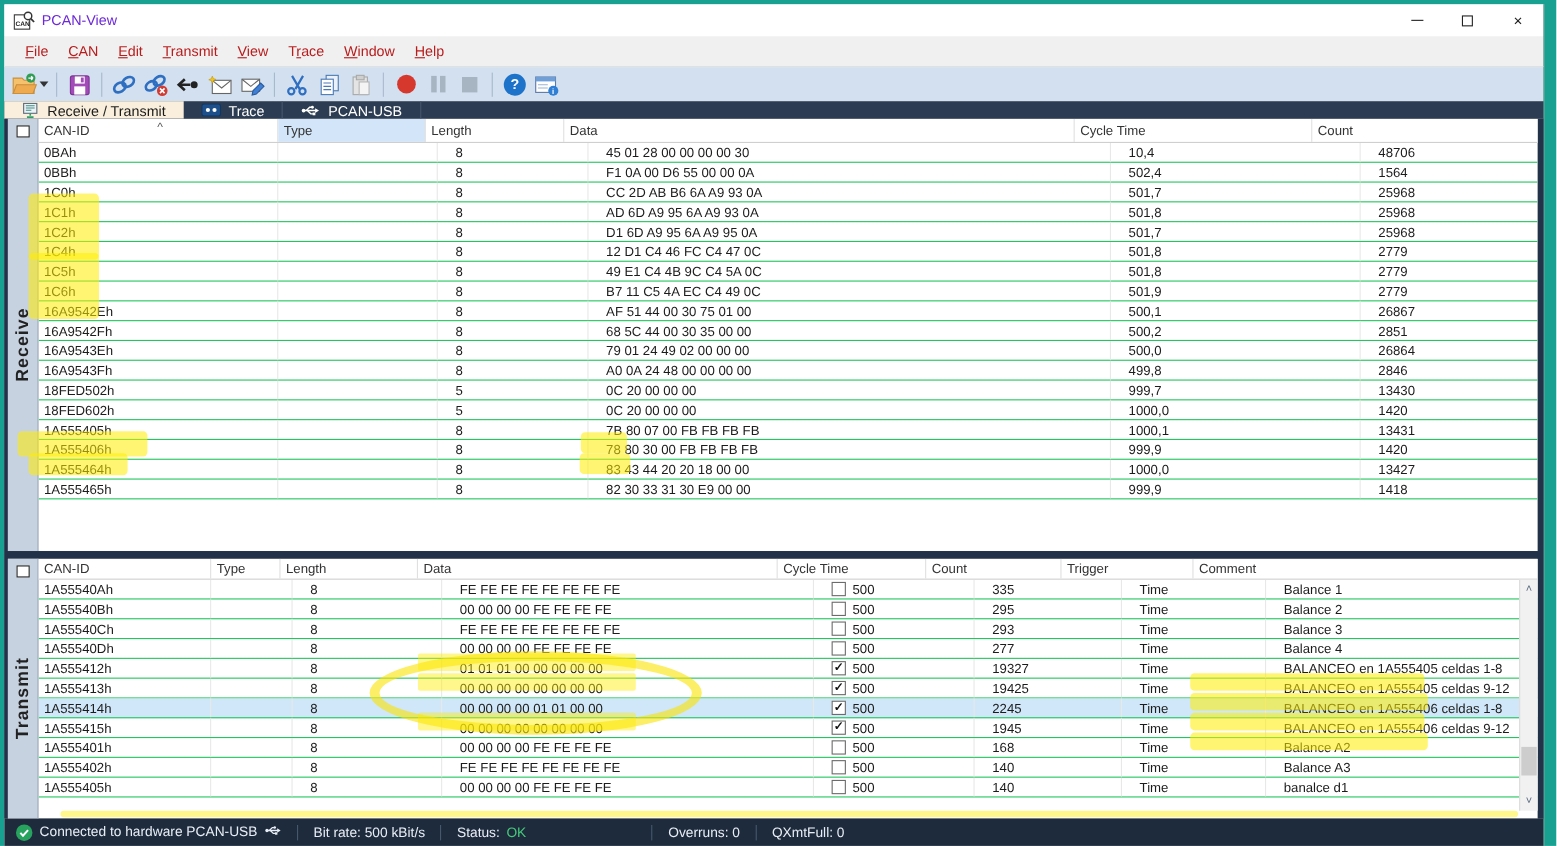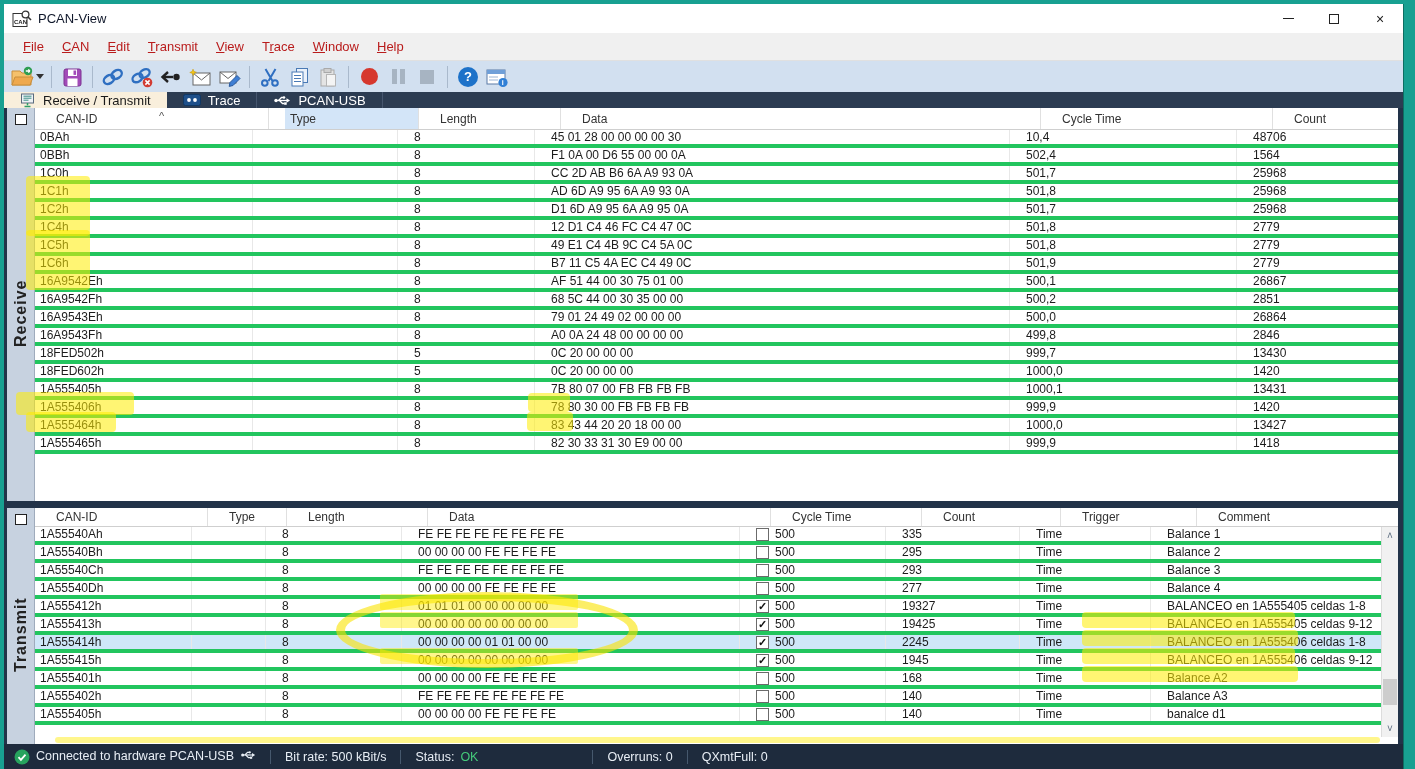--- a/index.html
+++ b/index.html
@@ -4,21 +4,21 @@
 <style>
   * { margin:0; padding:0; box-sizing:border-box; }
   html,body { width:1415px; height:769px; overflow:hidden;
     font-family:"Liberation Sans", sans-serif; }
   .desktop { position:relative; width:1415px; height:769px; background:#18a091; }
   .window { position:absolute; left:4px; top:4px; width:1400px; height:765px;
     background:#fff; display:flex; flex-direction:column; border-right:1px solid #0d6e62;}
   
   .titlebar { height:29px; background:#ffffff; display:flex; align-items:center;
     padding-left:8px; flex:0 0 auto; }
-  .titlebar .ttl { font-size:13px; color:#0f172a; margin-left:6px; flex:1; }
+  .titlebar .ttl { font-size:13px; color:#6d28d9; margin-left:6px; flex:1; }
   .wbtns { display:flex; height:100%; }
   .wbtn { width:46px; display:flex; align-items:center; justify-content:center;
     font-size:14px; color:#222; cursor:pointer; }
   .glyph-min { width:11px; border-bottom:1px solid #222; height:1px; display:inline-block;}
   .glyph-max { width:10px; height:10px; border:1px solid #222; display:inline-block;}
   
   .menubar { height:28px; background:#f0f0f0; display:flex; align-items:center;
     padding-left:10px; gap:0; flex:0 0 auto; border-bottom:1px solid #e0e0e0;}
   .menuitem { font-size:13px; color:#b91c1c; padding:4px 9px; cursor:default; }
   .menuitem u { text-decoration:underline; }
@@ -54,25 +54,25 @@
   .sq { width:12px; height:11px; border:1.5px solid #222; background:#fff;
     margin-top:6px; }
   .vlabel { flex:1; display:flex; align-items:center; justify-content:center;
     writing-mode:vertical-rl; transform:rotate(180deg); font-size:16px;
     font-weight:600; color:#222; letter-spacing:1px; }
   .tablewrap { flex:1; display:flex; flex-direction:column; overflow:hidden; }
   .thead { display:flex; flex:0 0 auto; background:#fff; border-bottom:1px solid #cfcfcf; }
   .receive .thead { height:22px; line-height:22px; }
   .transmit .thead { height:19px; line-height:19px; }
   .th { font-size:12px; color:#333; padding:0 5px; border-right:1px solid #e0e0e0;
-    position:relative; white-space:nowrap; overflow:hidden;margin-left:16px; }
+    position:relative; white-space:nowrap; overflow:hidden; }
   .th.hl { background:#d3e5f8; }
   .sortind { position:absolute; left:108px; top:-3px; color:#555; font-size:11px; }
   .tbody { flex:1; overflow:hidden; position:relative; }
-  .row { display:flex; height:18px; line-height:18px; border-bottom:4px solid #22c55e;gap:11px; }
+  .row { display:flex; height:18px; line-height:18px; border-bottom:1px solid #22c55e;gap:11px; }
   .row.selected { background:#cfe7f8; }
   .cell { font-size:12px; color:#1c1c1c; padding:0 5px; border-right:1px solid #e8e8e8;
     white-space:nowrap; overflow:hidden; display:flex; align-items:center; }
   
   .receive .c-id{width:218px;} .receive .c-type{width:134px;}
   .receive .c-length{width:126px;} .receive .c-data{width:464px;}
   .receive .c-cycle{width:216px;} .receive .c-count{flex:1;border-right:none;}
   
   .transmit .c-id{width:157px;} .transmit .c-type{width:63px;}
   .transmit .c-length{width:125px;} .transmit .c-data{width:327px;}

